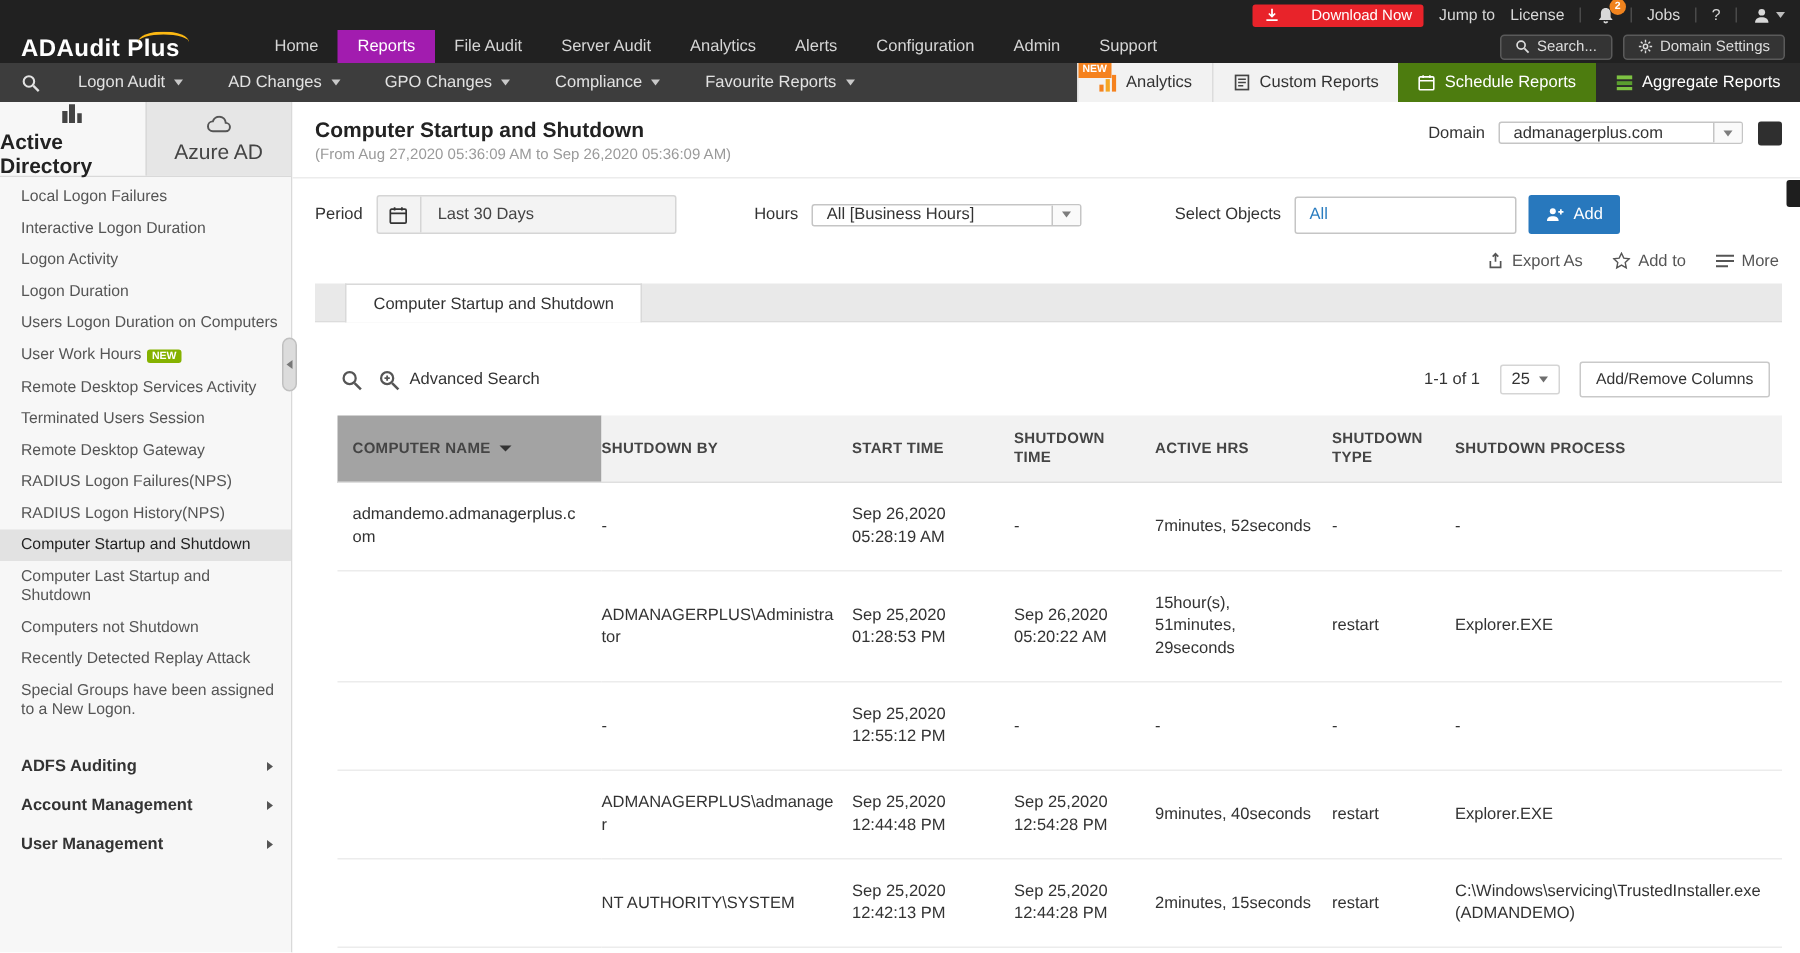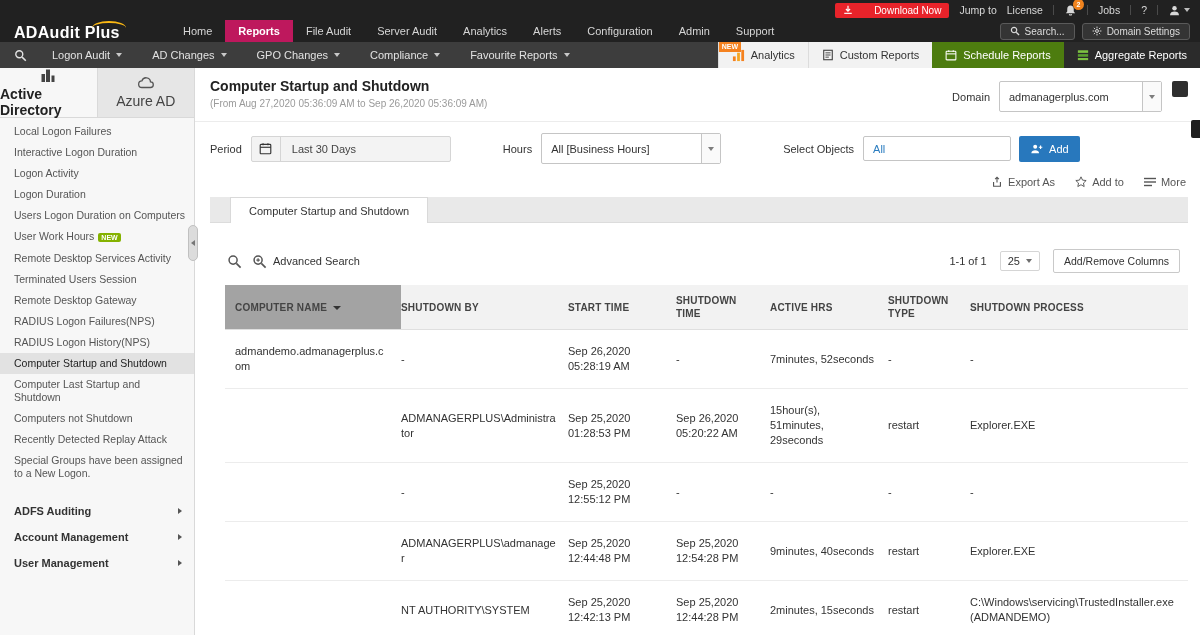--- a/index.html
+++ b/index.html
@@ -15,21 +15,21 @@
   .topbar-main { flex:1; display:flex; flex-direction:column; min-width:0; }
   .top-utility { height:20px; display:flex; justify-content:flex-end; align-items:center; gap:10px; font-size:10.5px; padding-right:10px; color:#d8d8d8; }
   .dl-btn { background:#e8232a; color:#fff; font-size:10px; font-weight:normal; padding:2px 8px; border-radius:2px; display:flex; align-items:center; gap:21px; cursor:pointer; border:none; }
   .util-item { cursor:pointer; display:flex; align-items:center; gap:3px; }
   .sep { width:1px; height:10px; background:#4a4a4a; }
   .bell-wrap { position:relative; cursor:pointer; }
   .bell-badge { position:absolute; top:-5px; right:-7px; background:#f0831e; color:#fff; font-size:7px; font-weight:bold; border-radius:50%; width:11px; height:11px; display:flex; align-items:center; justify-content:center; }
   .top-nav-row { height:22px; display:flex; align-items:stretch; justify-content:space-between; }
   .top-nav { display:flex; align-items:stretch; }
   .nav-item { padding:0 13px; display:flex; align-items:center; font-size:11px; color:#d6d6d6; cursor:pointer; white-space:nowrap; }
-  .nav-item.active { background:#be185d; color:#fff; font-weight:bold; }
+  .nav-item.active { background:#a21caf; color:#fff; font-weight:normal; }
   .top-nav-right { display:flex; align-items:center; gap:7px; padding-right:10px; }
   .pill { border:1px solid #5a5a5a; background:#343434; border-radius:3px; font-size:10px; color:#ddd; padding:2px 9px; display:flex; align-items:center; gap:5px; cursor:pointer; white-space:nowrap; }
 
   
   .subnav { height:26px; flex:0 0 26px; background:#3d3d3d; display:flex; align-items:stretch; color:#e2e2e2; font-size:11px; }
   .subnav-search { display:flex; align-items:center; padding:0 10px 0 14px; cursor:pointer; }
   .subnav-left { display:flex; align-items:stretch; }
   .subnav-item { padding:0 15px; display:flex; align-items:center; gap:6px; cursor:pointer; white-space:nowrap; }
   .caret { width:0; height:0; border-left:3.5px solid transparent; border-right:3.5px solid transparent; border-top:4px solid currentColor; opacity:.85; display:inline-block; }
   .subnav-right { margin-left:auto; display:flex; align-items:stretch; }
@@ -56,21 +56,21 @@
   .collapse-handle { position:absolute; left:188px; top:157px; width:10px; height:36px; background:#dcdcdc; border:1px solid #c0c0c0; border-radius:5px; z-index:6; cursor:pointer; display:flex; align-items:center; justify-content:center; }
   .arr-left { width:0; height:0; border-top:3px solid transparent; border-bottom:3px solid transparent; border-right:4px solid #777; }
   .edge-tab { position:absolute; right:0; top:52px; width:9px; height:18px; background:#1e1e1e; border-radius:2px 0 0 2px; cursor:pointer; z-index:6; }
 
   
   .main { flex:1; display:flex; flex-direction:column; background:#fff; min-width:0; }
   .report-header { display:flex; align-items:flex-start; padding:10px 12px 9px 15px; border-bottom:1px solid #ececec; }
   .report-title { font-size:14px; font-weight:bold; color:#222; }
   .report-subtitle { font-size:10px; color:#9a9a9a; margin-top:4px; }
   .domain-box { margin-left:auto; display:flex; align-items:center; gap:9px; font-size:11px; color:#333; margin-top:3px; }
-  .select { border:1px solid #c5c5c5; background:#fff; height:31px; display:flex; align-items:stretch; font-size:11px; color:#333; border-radius:2px; cursor:pointer; }
+  .select { border:1px solid #c5c5c5; background:#fff; height:15px; display:flex; align-items:stretch; font-size:11px; color:#333; border-radius:2px; cursor:pointer; }
   .select .val { padding:0 9px; display:flex; align-items:center; white-space:nowrap; }
   .select .caret-seg { width:19px; display:flex; align-items:center; justify-content:center; border-left:1px solid #c5c5c5; background:#fafafa; }
   .domain-box .select { width:163px; justify-content:space-between; }
   .panel-toggle { width:16px; height:16px; background:#2f2f2f; border-radius:2px; margin-left:10px; margin-top:3px; cursor:pointer; }
 
   .filter-row { display:flex; align-items:center; padding:11px 12px 11px 15px; font-size:11px; color:#333; }
   .flabel { margin-right:9px; white-space:nowrap; }
   .period-ctrl { display:flex; align-items:stretch; height:26px; border:1px solid #d5d5d5; background:#f3f3f3; border-radius:2px; width:200px; cursor:pointer; }
   .period-ctrl .ico { width:29px; display:flex; align-items:center; justify-content:center; border-right:1px solid #d5d5d5; color:#333; }
   .period-ctrl .val { display:flex; align-items:center; padding:0 11px; color:#444; }

